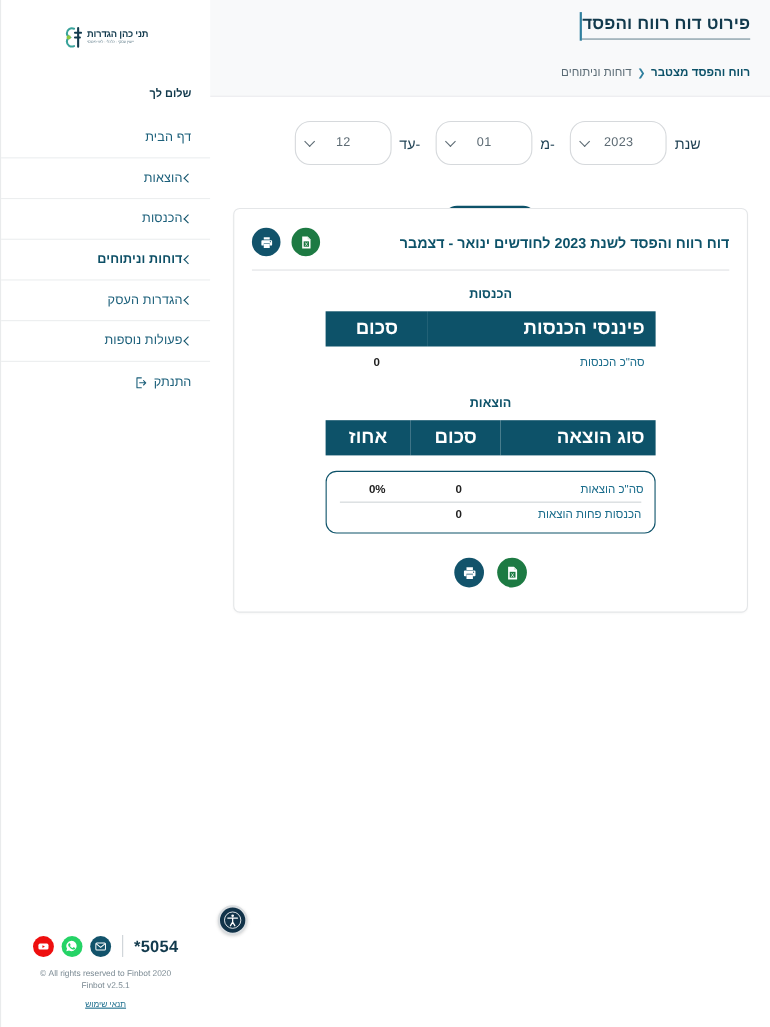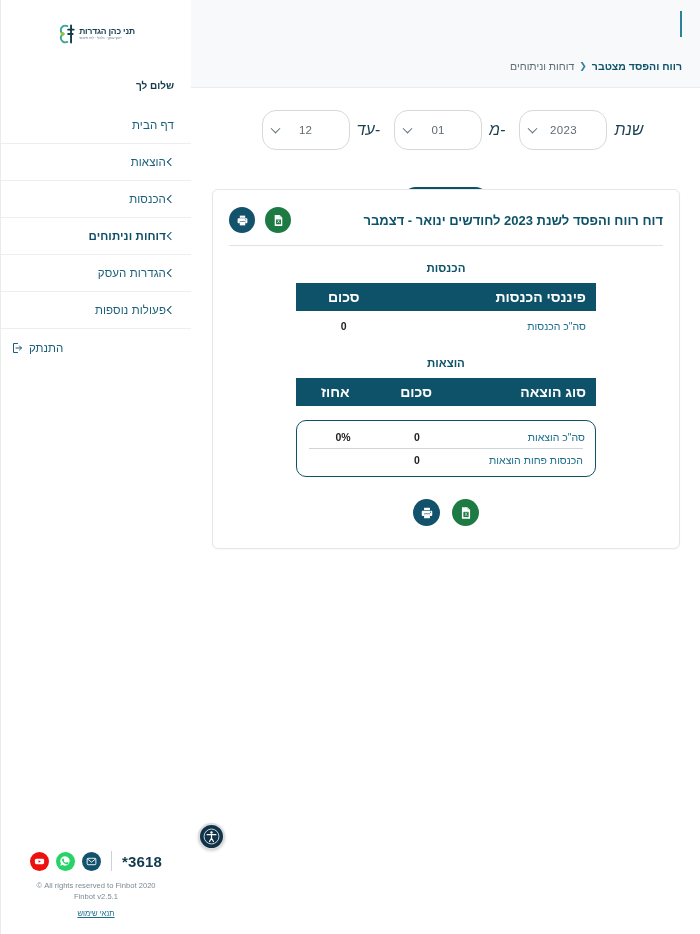--- a/index.html
+++ b/index.html
@@ -101,24 +101,23 @@
     direction: rtl;
   }
   .filter-group {
     display: flex;
     flex-direction: row;
     align-items: center;
     gap: 7px;
     margin-left: 14px;
   }
   .filter-label {
-    font-size: 16px;
+    font-size: 13px;
     color: #1d3f52;
     white-space: nowrap;
-    font-style: italic;
   }
   .select-pill {
     position: relative;
     width: 88px;
     height: 40px;
     border: 1px solid #d6d9dc;
     border-radius: 14px;
     background: #ffffff;
     display: flex;
     flex-direction: row;
@@ -229,21 +228,21 @@
 
   .tbl {
     width: 300px;
     margin: 0 auto;
     border-collapse: collapse;
     direction: rtl;
   }
   .tbl thead th {
     background: #0d5269;
     color: #ffffff;
-    font-size: 14px;
+    font-size: 17px;
     font-weight: bold;
     padding: 6px 10px;
     text-align: center;
   }
   .tbl thead th.th-right { text-align: right; }
   .tbl tbody td {
     font-size: 10.5px;
     padding: 9px 10px;
     text-align: center;
     color: #222;
@@ -409,21 +408,20 @@
     border-bottom: 1.6px solid #12536b;
     transform: rotate(45deg);
     margin-left: 2px;
   }
 
   .logout {
     height: 37px;
     display: flex;
     flex-direction: row;
     align-items: center;
-    justify-content: flex-end;
     gap: 6px;
     padding: 0 17px 0 10px;
     cursor: pointer;
   }
   .logout-label {
     font-size: 11.5px;
     color: #1b5f7a;
   }
 
   
@@ -484,20 +482,21 @@
 </head>
 <body>
 
 <div id="app">
 
   <div class="main-col">
 
     <div class="topband"></div>
 
     <div class="page-title-wrap">
+      <div class="page-title">פירוט דוח רווח והפסד</div>
       <div class="title-bar"></div>
     </div>
 
     <div class="breadcrumb">
       <span class="crumb-current">רווח והפסד מצטבר</span>
       <span class="crumb-sep">❮</span>
       <span class="crumb-parent">דוחות וניתוחים</span>
     </div>
 
     <div class="filters">
@@ -672,21 +671,21 @@
         <span class="logout-label">התנתק</span>
         <svg width="12" height="12" viewBox="0 0 24 24">
           <path d="M13 3H5v18h8" fill="none" stroke="#1b5f7a" stroke-width="2" stroke-linecap="round" stroke-linejoin="round"></path>
           <path d="M17 8l4 4-4 4M10 12h11" fill="none" stroke="#1b5f7a" stroke-width="2" stroke-linecap="round" stroke-linejoin="round"></path>
         </svg>
       </div>
     </nav>
 
     <div class="footer">
       <div class="footer-top">
-        <span class="phone">*3618</span>
+        <span class="phone">*5054</span>
         <span class="vsep"></span>
         <span class="soc mail">
           <svg width="11" height="11" viewBox="0 0 24 24">
             <rect x="2.5" y="5" width="19" height="14" rx="2" fill="none" stroke="#ffffff" stroke-width="2"></rect>
             <path d="M3.5 6.5l8.5 7 8.5-7" fill="none" stroke="#ffffff" stroke-width="2" stroke-linecap="round"></path>
           </svg>
         </span>
         <span class="soc wa">
           <svg width="12" height="12" viewBox="0 0 24 24">
             <path d="M12 2.5a9.4 9.4 0 0 0-8.1 14.2L2.6 21.5l4.9-1.3A9.4 9.4 0 1 0 12 2.5z" fill="#ffffff"></path>

